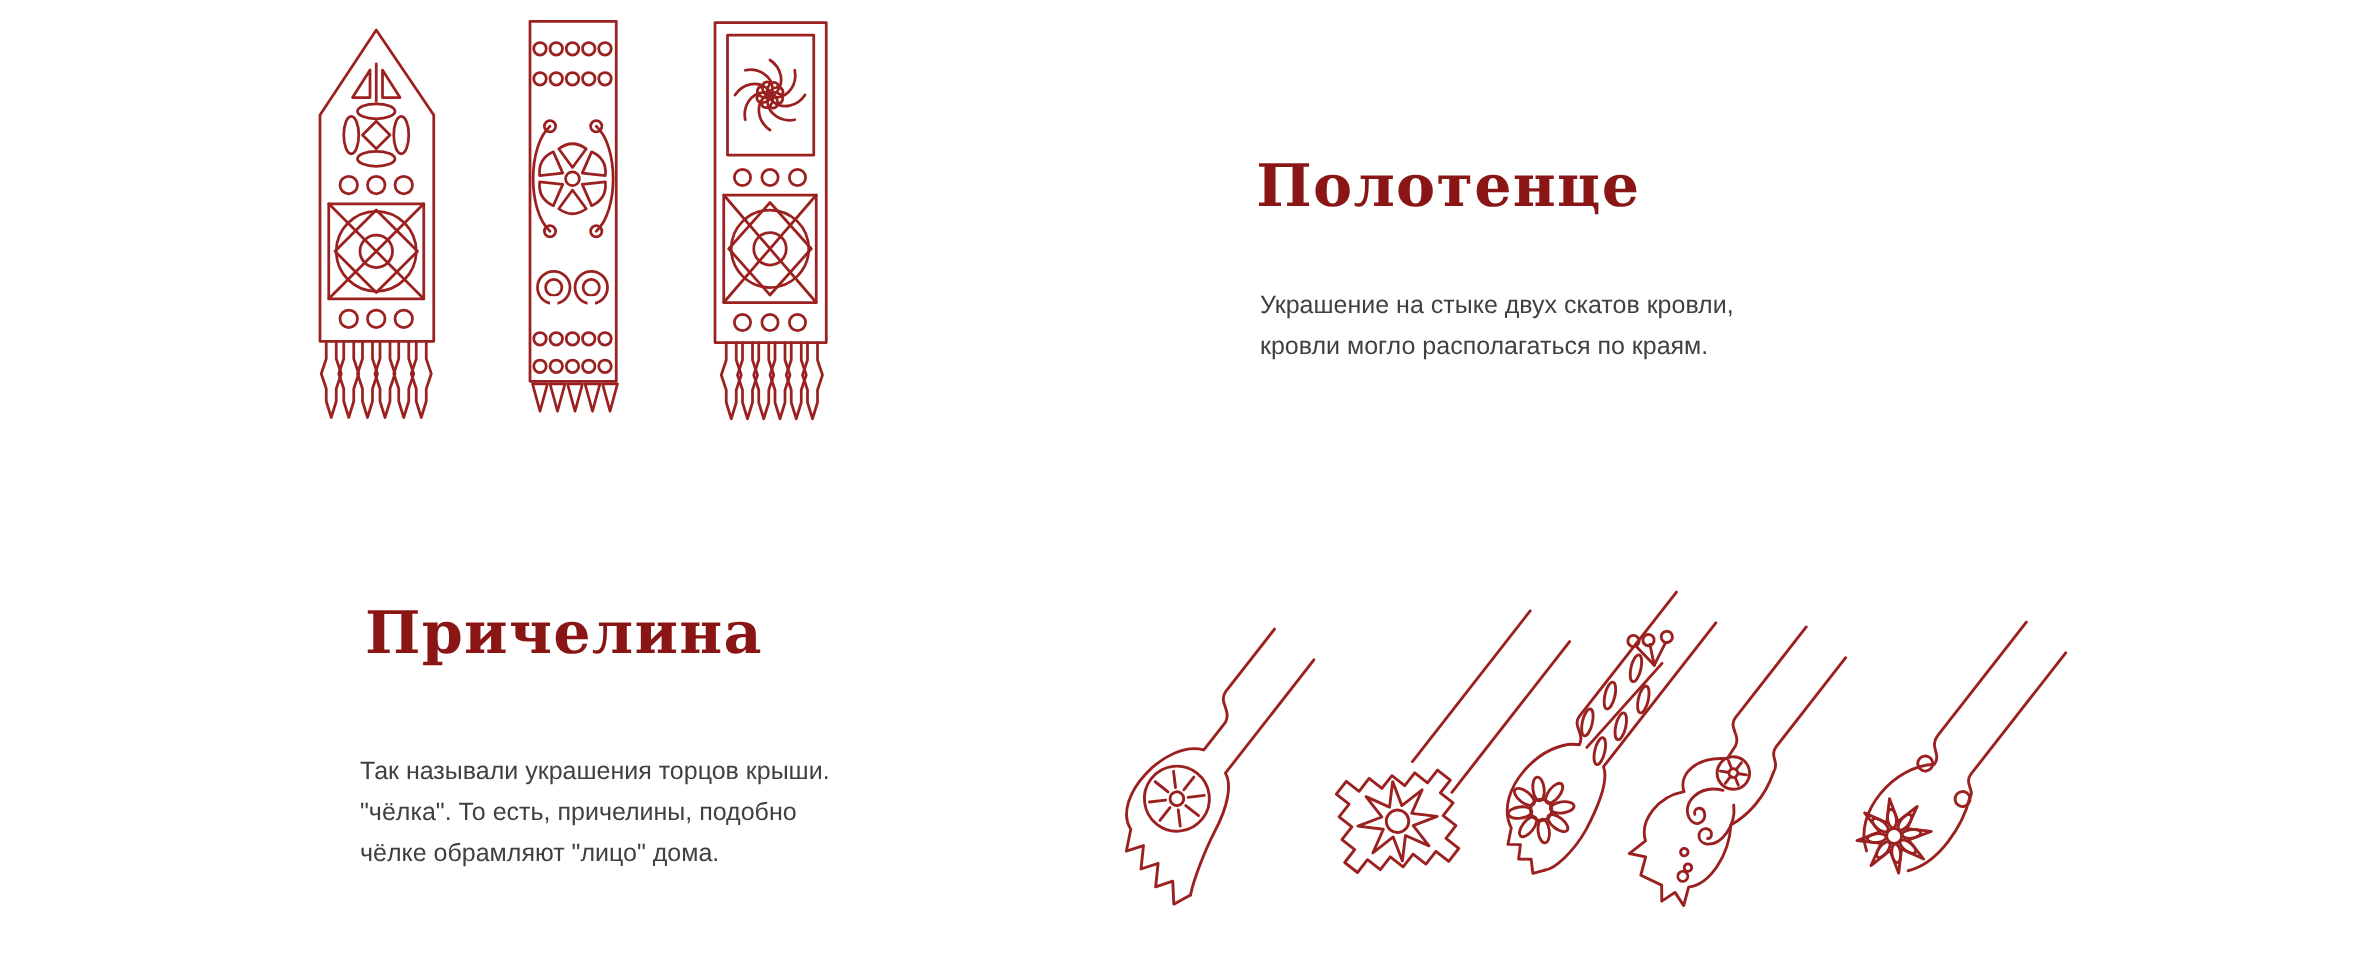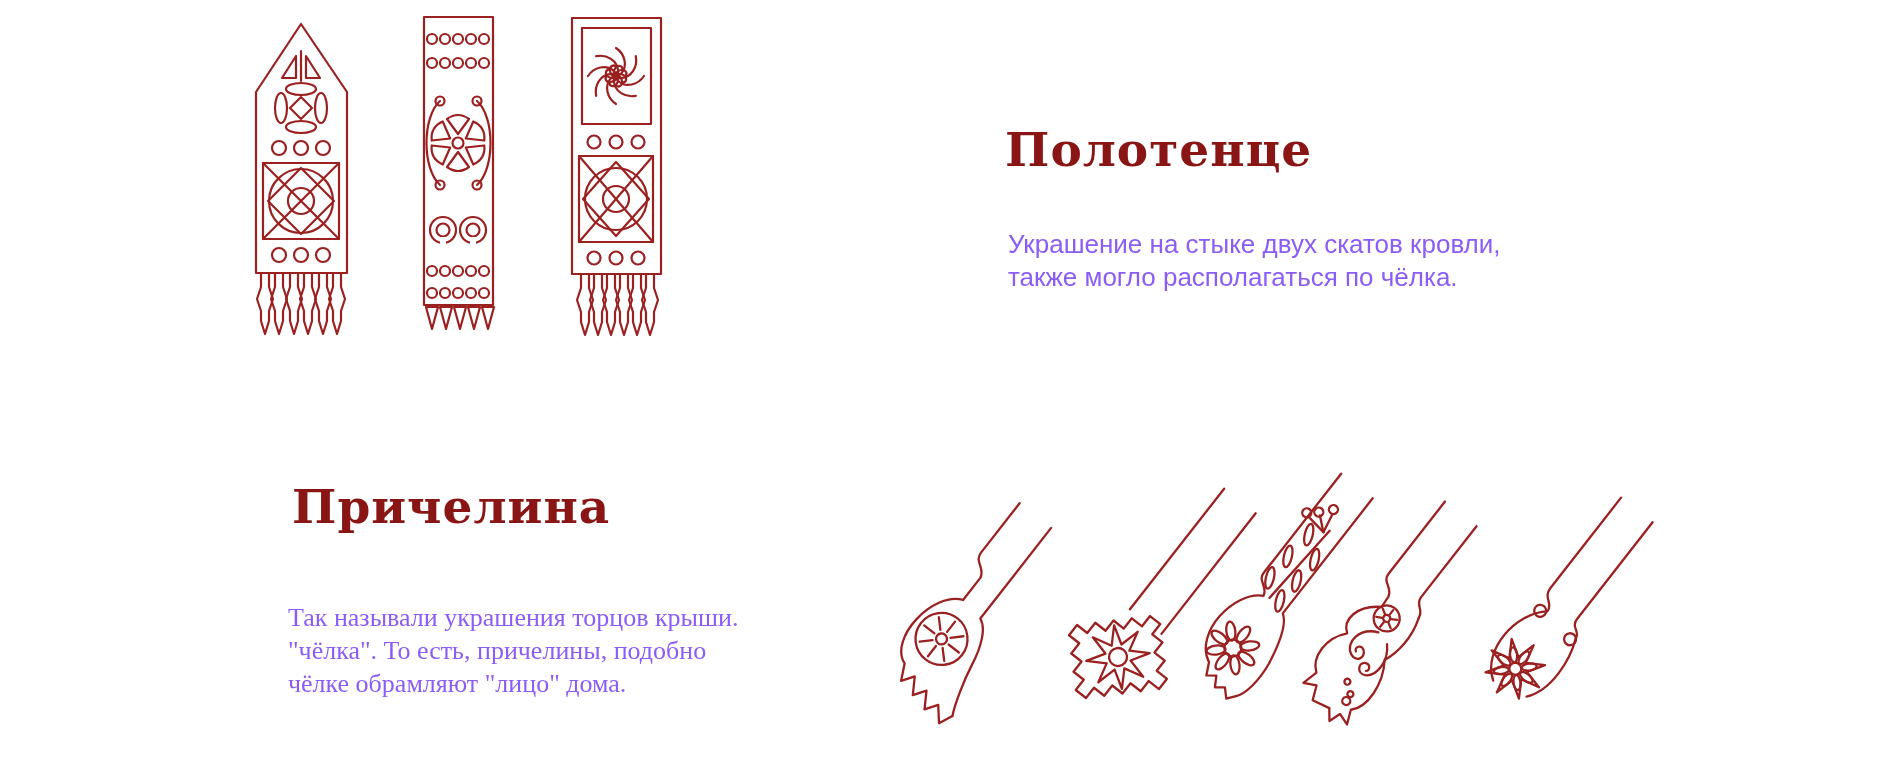--- a/index.html
+++ b/index.html
@@ -2,21 +2,21 @@
 <html lang="ru"><head>
 <meta charset="utf-8">
 <style>
   html,body{margin:0;padding:0;background:#fff;}
   #stage{position:relative;width:1887px;height:776px;background:#ffffff;overflow:hidden;
          font-family:"Liberation Sans",sans-serif;}
   .ornament{color:#9b2121;}
   svg{overflow:visible;display:block;}
   .heading{position:absolute;color:#8a1515;font-family:"DejaVu Serif",serif;
            font-weight:700;font-size:47px;line-height:58px;letter-spacing:1px;white-space:nowrap;}
-  .body-text{position:absolute;color:#8b5cf6;font-size:26px;line-height:33px;}
+  .body-text{position:absolute;color:#404040;font-size:20px;line-height:33px;}
   .body-text .line{white-space:nowrap;}
   .illu{position:absolute;}
 </style>
 </head>
 <body>
 
 <div id="stage">
 
   <section>
 
@@ -140,29 +140,29 @@
           <path d="M68,258 L68,272 L64,284 L68,296 L68,306 L72,319 L76,306 L76,296 L80,284 L76,272 L76,258"></path>
           <path d="M81,258 L81,272 L77,284 L81,296 L81,306 L85,319 L89,306 L89,296 L93,284 L89,272 L89,258"></path>
         </g>
       </svg>
     </div>
 
     <h1 class="heading" style="left:1005px;top:90px;">Полотенце</h1>
 
     <div class="body-text" style="left:1008px;top:228px;">
       <div class="line">Украшение на стыке двух скатов кровли,</div>
-      <div class="line">также могло располагаться по чёлка.</div>
+      <div class="line">кровли могло располагаться по краям.</div>
     </div>
   </section>
 
   <section>
 
     <h2 class="heading" style="left:292px;top:462px;margin-top:16px;">Причелина</h2>
 
-    <div class="body-text" style="left:288px;top:601px;font-family:Liberation Serif, serif;">
+    <div class="body-text" style="left:288px;top:601px;">
       <div class="line">Так называли украшения торцов крыши.</div>
       <div class="line">"чёлка". То есть, причелины, подобно</div>
       <div class="line">чёлке обрамляют "лицо" дома.</div>
     </div>
 
     <div class="illu ornament" style="left:858px;top:485px;">
       <svg width="830" height="278" viewBox="0 0 830 278" aria-hidden="true">
         <g fill="none" stroke="currentColor" stroke-width="2.3" stroke-linejoin="round" stroke-linecap="round">
 
           <g transform="translate(45 200) rotate(-52)">

